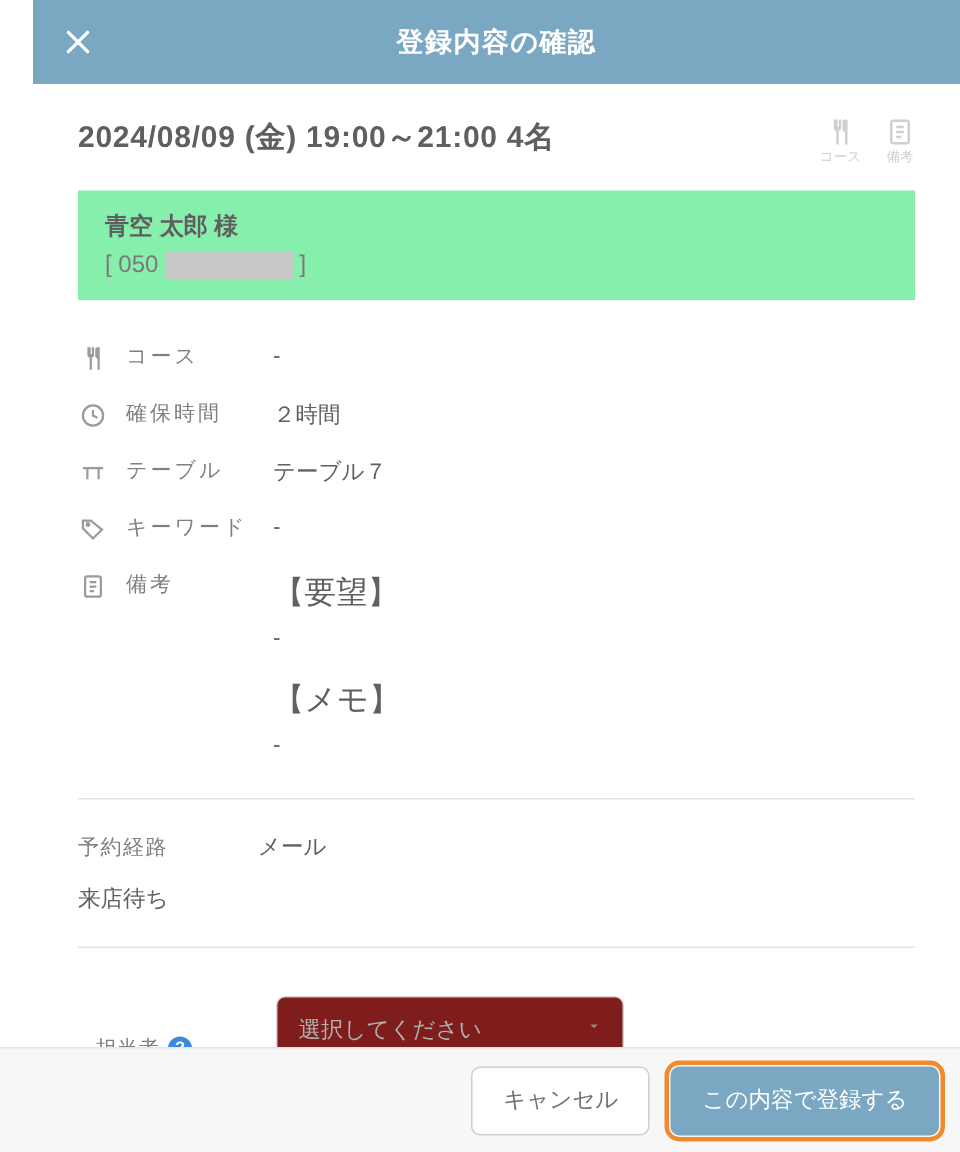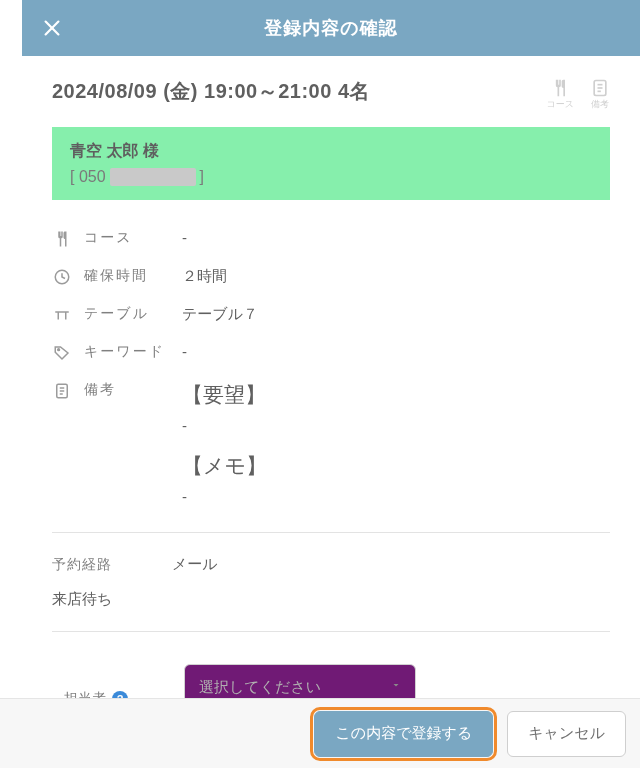--- a/index.html
+++ b/index.html
@@ -169,21 +169,21 @@
     width: 232px;
   }
   .select-wrap select {
     width: 100%;
     height: 44px;
     padding: 0 36px 0 14px;
     font-size: 15px;
     color: #b0b0b0;
     border: 1px solid #d2d2d2;
     border-radius: 6px;
-    background: #701a75;
+    background: #7f1d1d;
     appearance: none;
     -webkit-appearance: none;
     cursor: pointer;
   }
   .select-wrap .caret {
     position: absolute; right: 14px; top: 50%;
     transform: translateY(-50%);
     pointer-events: none;
     color: #8a8a8a;
   }
@@ -356,17 +356,17 @@
           <svg viewBox="0 0 24 24" width="12" height="12" fill="currentColor">
             <path d="M7 10l5 5 5-5z"></path>
           </svg>
         </span>
       </div>
     </div>
 
   </div>
 
   <div class="modal-footer">
+    <button class="btn btn-cancel">キャンセル</button>
     <button class="btn btn-primary">この内容で登録する</button>
-    <button class="btn btn-cancel">キャンセル</button>
   </div>
 
 </div>
 
 </body></html>

